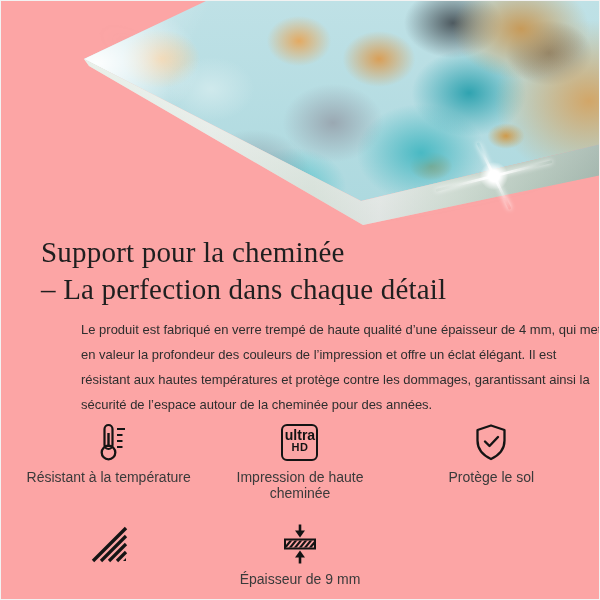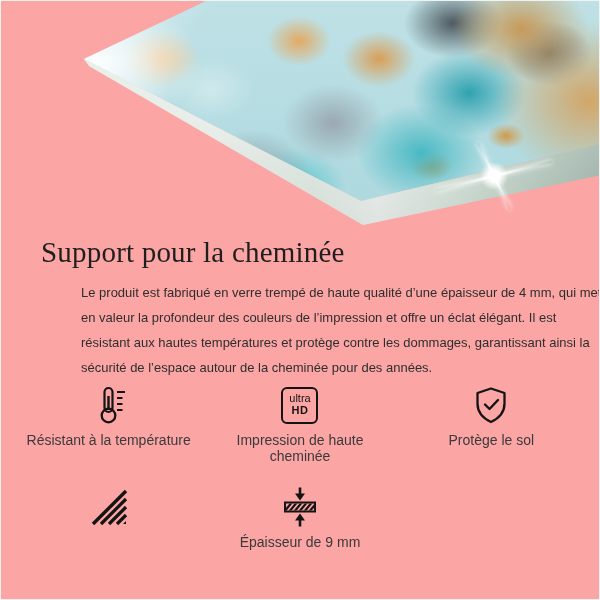--- a/index.html
+++ b/index.html
@@ -98,21 +98,21 @@
   .feature { text-align: center; }
   .feature-icon { height: 44px; display: flex; align-items: center; justify-content: center; }
   .feature-label { margin-top: 5px; font-size: 14px; color: #3a3a3a; }
 
   .uhd-box {
     width: 37px; height: 37px;
     border: 2.5px solid #131313; border-radius: 6px;
     display: flex; flex-direction: column; align-items: center; justify-content: center;
     padding-top: 1px;
   }
-  .uhd-top    { font-size: 11px;  font-weight: 400; color: #131313; line-height: 9px; }
+  .uhd-top    { font-size: 14px;  font-weight: 700; color: #131313; line-height: 9px; }
   .uhd-bottom { font-size: 11px; font-weight: 700; color: #131313; line-height: 15px; letter-spacing: 0.5px; }
 
   svg.icon { display: block; }
 </style>
 </head>
 <body>
 
 <div class="page">
 
   <div class="hero">
@@ -123,20 +123,21 @@
     <div class="sparkle">
       <div class="ray a"></div>
         <div class="ray b"></div>
         <div class="core"></div>
     </div>
   </div>
 
   <div class="content">
     <h1>
       <span class="t-line">Support pour la cheminée</span>
+      <span class="t-line">– La perfection dans chaque détail</span>
     </h1>
     <p class="desc">Le produit est fabriqué en verre trempé de haute qualité d’une épaisseur de 4 mm, qui met en valeur la profondeur des couleurs de l’impression et offre un éclat élégant. Il est résistant aux hautes températures et protège contre les dommages, garantissant ainsi la sécurité de l’espace autour de la cheminée pour des années.</p>
   </div>
 
   <div class="features">
 
     <div class="feature">
       <div class="feature-icon">
         <svg class="icon" width="40" height="40" viewBox="0 0 40 40" fill="none" stroke="#141414">
           <rect x="15.5" y="3" width="8" height="24" rx="4" stroke-width="2.2"></rect>

